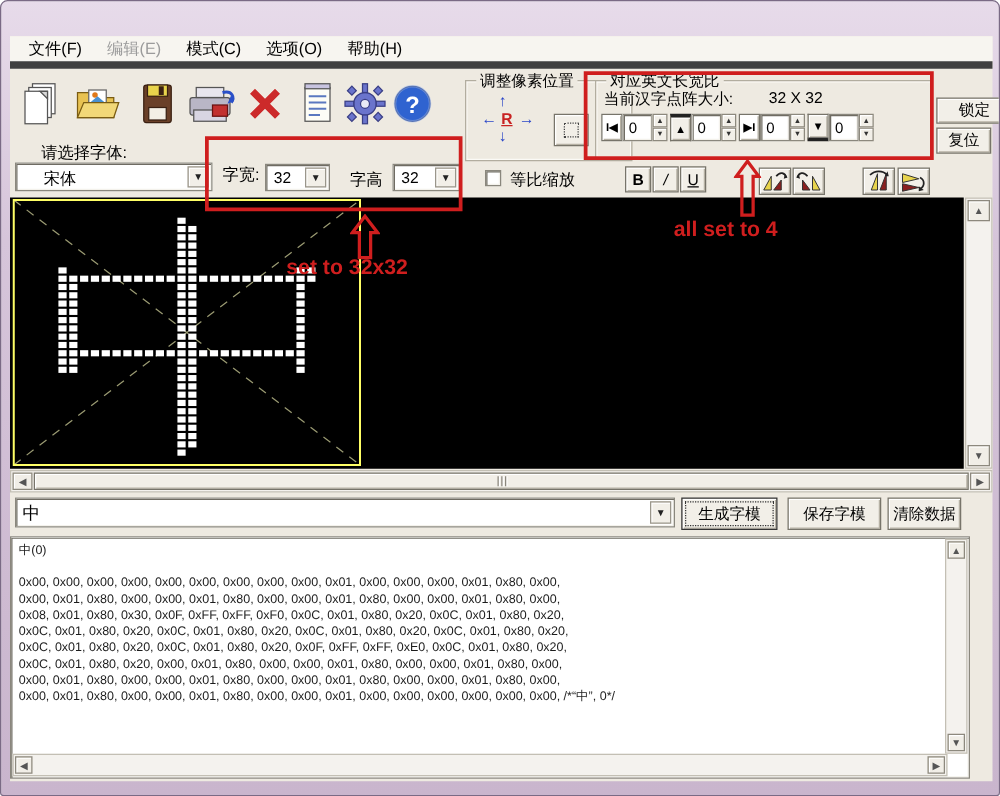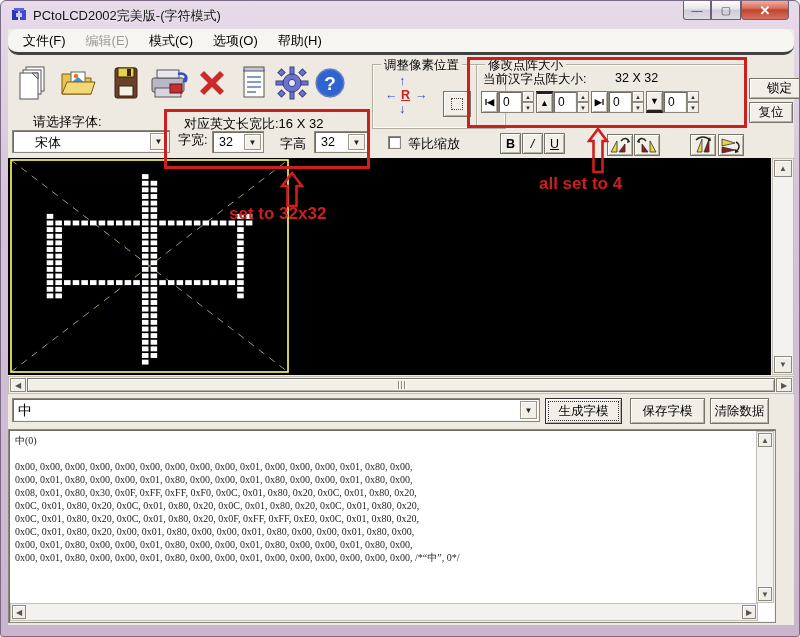--- a/index.html
+++ b/index.html
@@ -18,21 +18,21 @@
             display:flex; align-items:center; justify-content:center; font-size:11px; color:#444; }
   #btn-min  { left:682px; width:28px; border-radius:0 0 0 3px; }
   #btn-max  { left:710px; width:30px; }
   #btn-close{ left:740px; width:48px; border-radius:0 0 4px 4px;
               background:linear-gradient(180deg,#f0b0a2 0%,#d9705c 40%,#bf4434 50%,#d8705a 100%);
               color:#fff; font-weight:bold; font-size:13px; }
   
   #client { position:absolute; left:7px; top:28px; width:786px; height:596px; background:#eeeae1; }
   
   #menubar { position:absolute; left:0; top:0; width:100%; height:26px; background:#f7f5f0;
-             border-bottom:3px solid #404040; display:flex; align-items:center; padding-left:6px; gap:2px;border-radius:10px; }
+             border-bottom:6px solid #404040; display:flex; align-items:center; padding-left:6px; gap:2px; }
   .menu-item { padding:4px 9px; font-size:13px; }
   .menu-item.disabled { color:#9b9b9b; }
   
   .tbicon { position:absolute; top:33px; width:40px; height:42px; display:flex; align-items:center; justify-content:center; }
   
   .gb { position:absolute; border:1px solid #b2ad9f; box-shadow:inset 0 0 0 1px #fbfaf6; }
   .gb > .gb-title { position:absolute; top:-8px; left:8px; background:#eeeae1; padding:0 3px; font-size:12.5px; }
   
   .btn { background:#f2efe8; border:1px solid #77746a;
          box-shadow:inset 1px 1px 0 #ffffff, inset -1px -1px 0 #b6b1a4;
@@ -49,41 +49,29 @@
   .sb { background:#f4f2ee; border:1px solid #c3bfb4; }
   .sb-btn { position:absolute; background:#f1eee7; border:1px solid #8d897e;
             box-shadow:inset 1px 1px 0 #fff; display:flex; align-items:center; justify-content:center;
             font-size:8px; color:#555; }
   
   .anno-rect { position:absolute; border:3px solid #cf1e1e; z-index:40; pointer-events:none; }
   .anno-text { position:absolute; color:#cf1e1e; font-weight:bold; font-size:17px; z-index:41;
                font-family:"Liberation Sans",sans-serif; }
   .anno-arrow { position:absolute; z-index:41; }
   
-  #output-pre { font-family:Liberation Serif, serif; font-size:10px;
+  #output-pre { font-family:Liberation Sans, sans-serif; font-size:10px;
                 line-height:13px; white-space:pre; padding:4px 0 0 6px; color:#1c1c1c; }
   .lbl { position:absolute; font-size:12.5px; }
 </style>
 </head>
 <body>
 
 <div id="win">
 
-  <div id="titlebar">
-    <svg id="title-icon" viewBox="0 0 16 16">
-      <rect x="1" y="3" width="6" height="10" fill="#2a35b8"></rect>
-      <rect x="9" y="3" width="6" height="10" fill="#3b4ad0"></rect>
-      <rect x="3" y="1" width="10" height="3" fill="#5a63dd"></rect>
-      <rect x="5" y="6" width="6" height="4" fill="#c8ccf2"></rect>
-    </svg>
-    <span id="title-text">PCtoLCD2002完美版-(字符模式)</span>
-    <div id="btn-min" class="capbtn">—</div>
-    <div id="btn-max" class="capbtn">▢</div>
-    <div id="btn-close" class="capbtn">✕</div>
-  </div>
 
   <div id="client">
 
     <div id="menubar">
       <span class="menu-item">文件(F)</span>
       <span class="menu-item disabled">编辑(E)</span>
       <span class="menu-item">模式(C)</span>
       <span class="menu-item">选项(O)</span>
       <span class="menu-item">帮助(H)</span>
     </div>
@@ -170,21 +158,21 @@
       <span class="lbl" style="left:12px; top:23px; color:#2a46c8; font-weight:bold;">←</span>
       <span class="lbl" style="left:28px; top:23px; color:#c82222; font-weight:bold; text-decoration:underline;">R</span>
       <span class="lbl" style="left:42px; top:23px; color:#2a46c8; font-weight:bold;">→</span>
       <span class="lbl" style="left:26px; top:37px; color:#2a46c8; font-weight:bold;">↓</span>
       <div class="btn" style="position:absolute; left:70px; top:26px; width:28px; height:26px;">
         <div style="width:12px; height:12px; border:1px dotted #444;"></div>
       </div>
     </div>
 
     <div class="gb" style="left:468px; top:35px; width:270px; height:63px;">
-      <span class="gb-title">修改点阵大小</span>
+      <span class="gb-title">对应英文长宽比</span>
       <span class="lbl" style="left:6px; top:6px;">当前汉字点阵大小:</span>
       <span class="lbl" style="left:138px; top:6px;">32 X 32</span>
       <div style="position:absolute; left:4px; top:26px; display:flex; gap:2px;">
         <div style="display:flex;">
           <div class="btn" style="width:17px;height:22px;font-size:9px;font-weight:bold;background:#fff;">I◀</div>
           <div class="sunken" style="width:24px;height:22px;font-size:12px;padding:3px 0 0 4px;">0</div>
           <div class="spin" style="height:22px;">
               <div>▲</div>
               <div>▼</div>
             </div>
@@ -218,21 +206,20 @@
 
     <div class="btn" style="position:absolute; left:741px; top:49px; width:61px; height:21px;">锁定</div>
     <div class="btn" style="position:absolute; left:741px; top:73px; width:44px; height:21px;">复位</div>
 
     <span class="lbl" style="left:5px; top:84px; font-size:13px;margin-left:20px;">请选择字体:</span>
     <div class="sunken" style="position:absolute; left:4px; top:101px; width:158px; height:23px;">
       <span style="position:absolute; left:5px; top:3px; font-size:13px;margin-left:17px;">宋体</span>
       <div class="combo-arrow">▼</div>
     </div>
 
-    <span class="lbl" style="left:176px; top:86px; font-size:13px;">对应英文长宽比:16 X 32</span>
     <span class="lbl" style="left:170px; top:102px; font-size:13px;">字宽:</span>
     <div class="sunken" style="position:absolute; left:204px; top:102px; width:52px; height:22px;">
       <span style="position:absolute; left:6px; top:3px; font-size:12.5px;">32</span>
       <div class="combo-arrow">▼</div>
     </div>
     <span class="lbl" style="left:272px; top:106px; font-size:13px;">字高</span>
     <div class="sunken" style="position:absolute; left:306px; top:102px; width:54px; height:22px;">
       <span style="position:absolute; left:6px; top:3px; font-size:12.5px;">32</span>
       <div class="combo-arrow">▼</div>
     </div>

